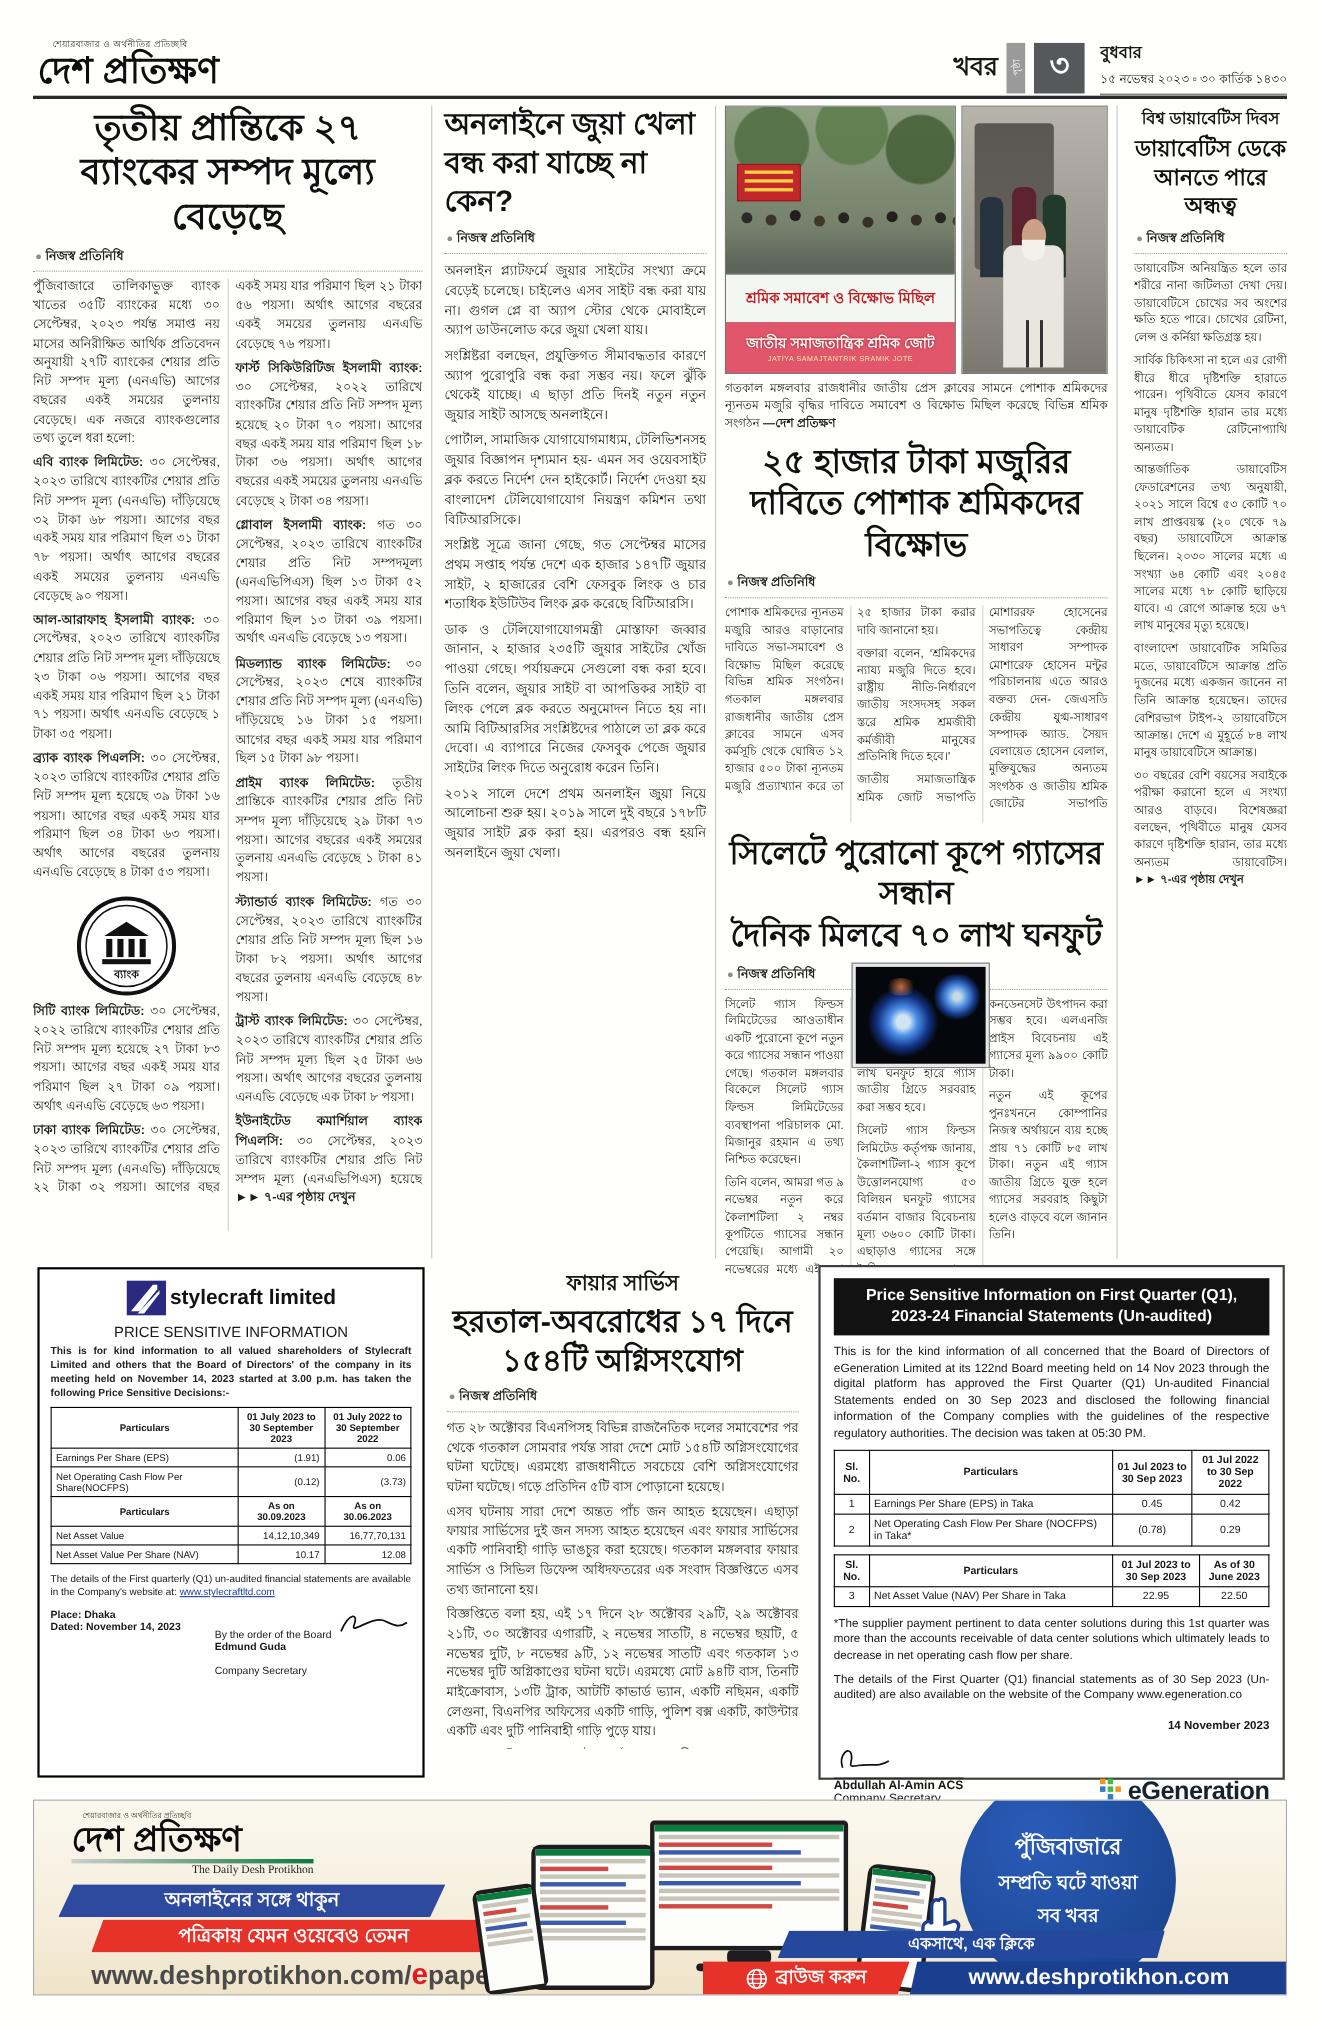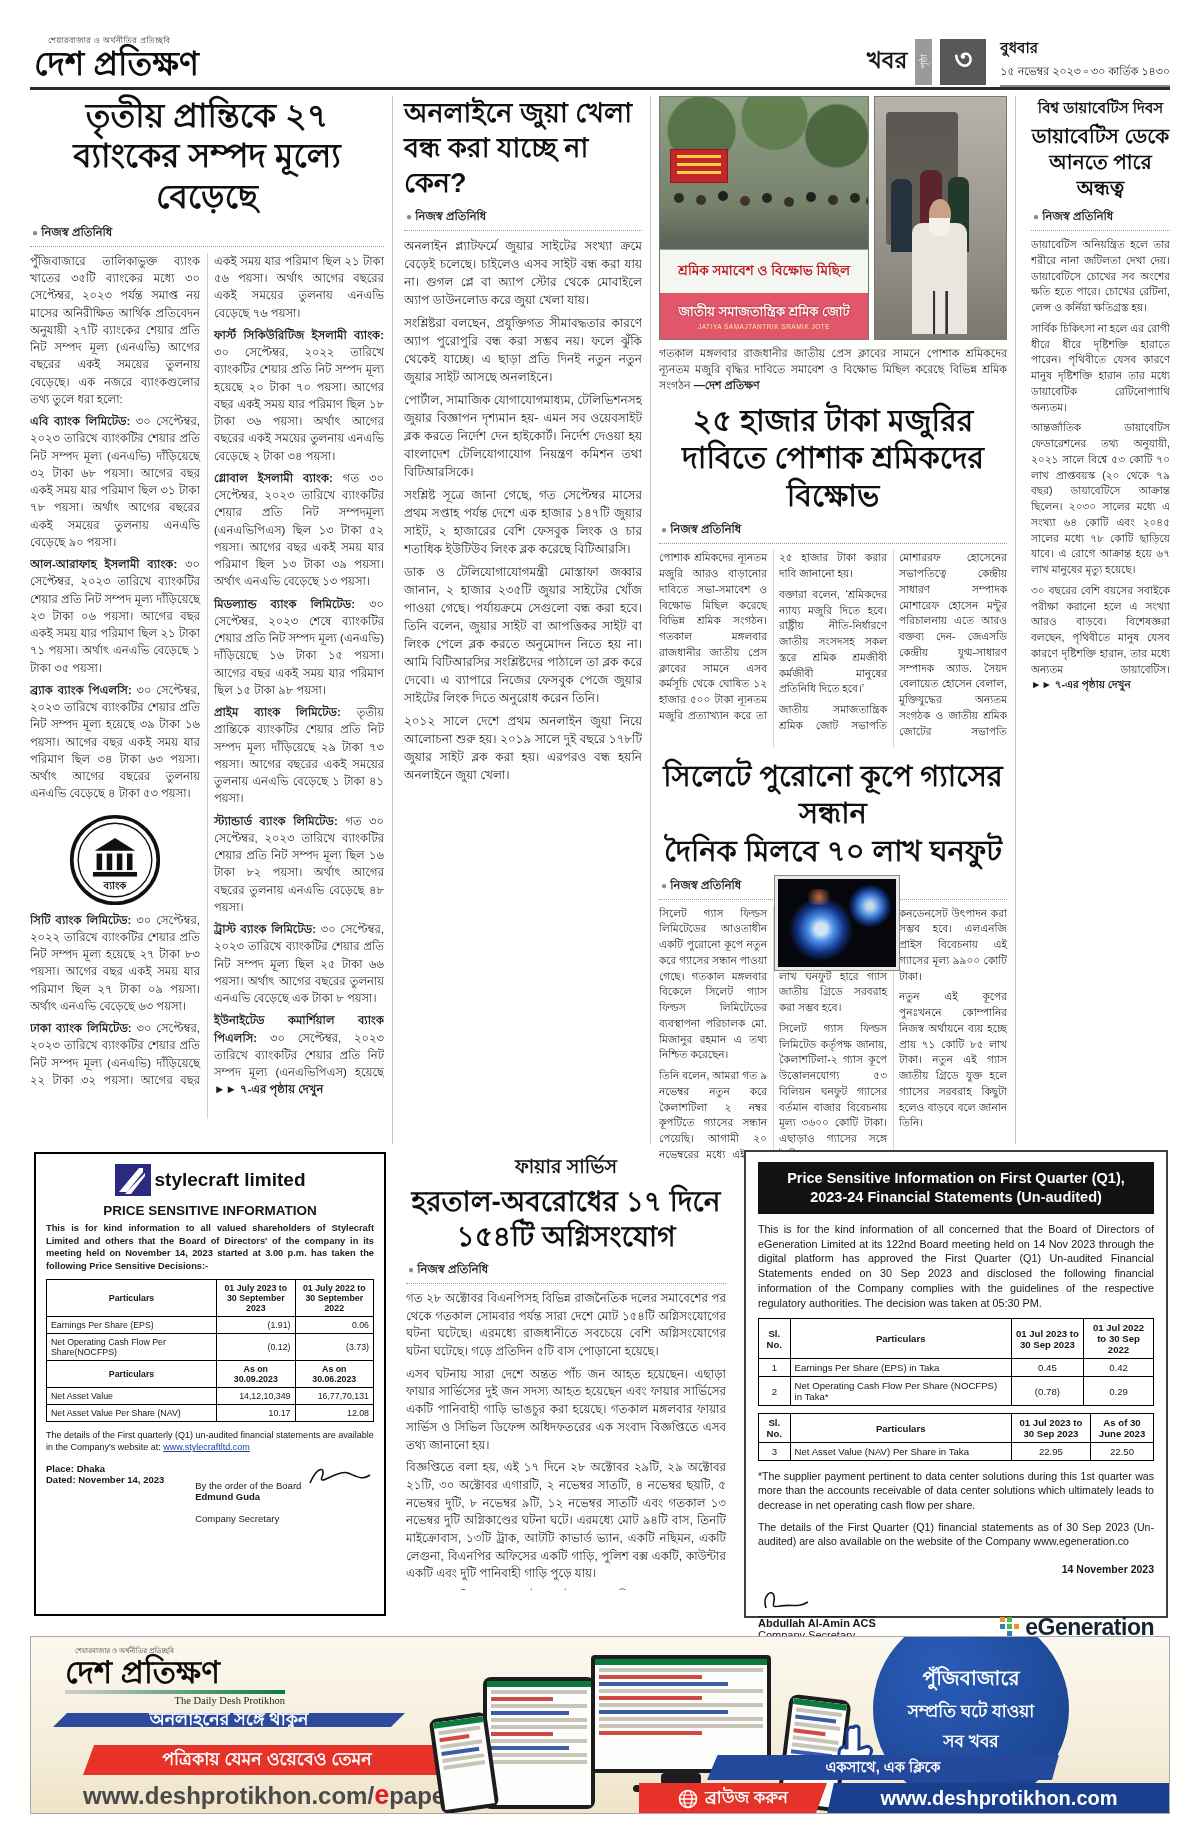--- a/index.html
+++ b/index.html
@@ -92,21 +92,21 @@
   
   .art-dia { position:absolute; left:1022px; top:96px; width:148px; height:1048px; padding-left:9px; }
   .art-dia .kicker { font-size:15px; }
   .art-dia .headline { font-size:20px; line-height:1.3; margin-top:2px; }
   .art-dia .bodytext { font-size:10.5px; height:860px; }
 
   
   .stylecraft { position:absolute; left:34px; top:1152px; width:352px; height:464px; border:2px solid #000; padding:8px 10px; background:#fff; }
   .sc-logo-row { display:flex; align-items:center; justify-content:center; gap:4px; margin-top:2px; }
   .sc-name { font-size:19px; font-weight:bold; color:#111; }
-  .sc-title { text-align:center; font-weight:bold; font-size:13.5px; margin:7px 0 4px; }
+  .sc-title { text-align:center; font-weight:normal; font-size:13.5px; margin:7px 0 4px; }
   .sc-intro { font-size:9.3px; line-height:1.35; text-align:justify; font-weight:bold; color:#222; }
   table.fin { width:100%; border-collapse:collapse; margin-top:7px; }
   table.fin th, table.fin td { border:1px solid #000; font-size:8.8px; padding:3px 4px; }
   table.fin th { font-weight:bold; text-align:center; }
   table.fin td.num { text-align:right; }
   .sc-note { font-size:9px; font-weight:normal; margin-top:7px; line-height:1.35; }
   .sc-link { color:#1b3fa0; text-decoration:underline; }
   .sc-foot { display:flex; justify-content:space-between; margin-top:10px; font-size:9.5px; }
   .sc-foot b { display:block; }
   .sig-line { border-top:1.5px solid #222; margin-top:2px; }
@@ -128,21 +128,21 @@
   .eg-logo { position:absolute; right:0; bottom:0; display:flex; align-items:center; gap:4px; }
   .eg-logo .word { font-size:23px; font-weight:bold; color:#16222e; letter-spacing:-.5px; }
 
   
   .banner { position:absolute; left:30px; top:1636px; width:1140px; height:178px; border:1px solid #a9a9a9; background:linear-gradient(180deg,#fbf8ef 0%,#f4ecd8 70%,#efe3c8 100%); overflow:hidden; }
   .bn-logo { position:absolute; left:34px; top:8px; }
   .bn-tagline { font-size:7px; color:#333; margin-left:10px; }
   .bn-title { font-size:31px; font-weight:bold; color:#0b0b0b; line-height:1; }
   .bn-underline { height:4px; width:220px; background:linear-gradient(90deg,#cfcfcf,#0a7a3d); margin-top:2px; }
   .bn-sub { font-size:10.5px; font-family:"Liberation Serif","DejaVu Serif",serif; color:#222; text-align:right; margin-top:1px; }
-  .bn-blue { position:absolute; left:22px; top:76px; width:352px; height:14px; background:#2e4a9e; clip-path:polygon(4% 0,100% 0,96% 100%,0 100%); display:flex; align-items:center; justify-content:center; }
+  .bn-blue { position:absolute; left:22px; top:76px; width:352px; height:30px; background:#2e4a9e; clip-path:polygon(4% 0,100% 0,96% 100%,0 100%); display:flex; align-items:center; justify-content:center; }
   .bn-blue span, .bn-red span { color:#fff; font-weight:bold; font-size:17.5px; }
   .bn-red { position:absolute; left:52px; top:108px; width:368px; height:30px; background:#e63228; clip-path:polygon(3% 0,100% 0,97% 100%,0 100%); display:flex; align-items:center; justify-content:center; }
   .bn-url { position:absolute; left:52px; top:143px; font-size:24px; font-weight:bold; color:#4a4a4a; }
   .bn-url .e { color:#e01b22; font-size:27px; }
   .device { position:absolute; background:#1d1d1f; border-radius:4px; }
   .screen { position:absolute; inset:4px; background:#fdfdfb; overflow:hidden; }
   .screen .bar { height:6px; background:#0a7a3d; }
   .screen .row { height:4px; margin:3px 4px 0; background:#c9c4b8; }
   .screen .row.red { background:#cf4a43; width:60%; }
   .screen .row.blu { background:#3c5ba8; width:75%; }
@@ -293,20 +293,21 @@
 
   <div class="art-dia">
     <div class="kicker">বিশ্ব ডায়াবেটিস দিবস</div>
     <div class="headline">ডায়াবেটিস ডেকে আনতে পারে অন্ধত্ব</div>
     <div class="byline"><span class="dot">●</span> <span>নিজস্ব প্রতিনিধি</span></div>
     <div class="dotted"></div>
     <div class="bodytext">
       <p>ডায়াবেটিস অনিয়ন্ত্রিত হলে তার শরীরে নানা জটিলতা দেখা দেয়। ডায়াবেটিসে চোখের সব অংশের ক্ষতি হতে পারে। চোখের রেটিনা, লেন্স ও কর্নিয়া ক্ষতিগ্রস্ত হয়।</p>
       <p>সার্বিক চিকিৎসা না হলে এর রোগী ধীরে ধীরে দৃষ্টিশক্তি হারাতে পারেন। পৃথিবীতে যেসব কারণে মানুষ দৃষ্টিশক্তি হারান তার মধ্যে ডায়াবেটিক রেটিনোপ্যাথি অন্যতম।</p>
       <p>আন্তর্জাতিক ডায়াবেটিস ফেডারেশনের তথ্য অনুযায়ী, ২০২১ সালে বিশ্বে ৫৩ কোটি ৭০ লাখ প্রাপ্তবয়স্ক (২০ থেকে ৭৯ বছর) ডায়াবেটিসে আক্রান্ত ছিলেন। ২০৩০ সালের মধ্যে এ সংখ্যা ৬৪ কোটি এবং ২০৪৫ সালের মধ্যে ৭৮ কোটি ছাড়িয়ে যাবে। এ রোগে আক্রান্ত হয়ে ৬৭ লাখ মানুষের মৃত্যু হয়েছে।</p>
+      <p>বাংলাদেশ ডায়াবেটিক সমিতির মতে, ডায়াবেটিসে আক্রান্ত প্রতি দুজনের মধ্যে একজন জানেন না তিনি আক্রান্ত হয়েছেন। তাদের বেশিরভাগ টাইপ-২ ডায়াবেটিসে আক্রান্ত। দেশে এ মুহূর্তে ৮৪ লাখ মানুষ ডায়াবেটিসে আক্রান্ত।</p>
       <p><span>৩০ বছরের বেশি বয়সের সবাইকে পরীক্ষা করানো হলে এ সংখ্যা আরও বাড়বে। বিশেষজ্ঞরা বলছেন, পৃথিবীতে মানুষ যেসব কারণে দৃষ্টিশক্তি হারান, তার মধ্যে অন্যতম ডায়াবেটিস।</span> <span class="more">►► ৭-এর পৃষ্ঠায় দেখুন</span></p>
     </div>
   </div>
 
   <div class="stylecraft">
     <div class="sc-logo-row">
       <svg width="36" height="32" viewBox="0 0 36 32">
         <rect x="0" y="0" width="36" height="32" fill="#2a2a80"></rect>
         <polygon points="5,27 14,27 26,12 26,5 " fill="#fff" opacity="0"></polygon>
         <polygon points="4,28 12,28 28,8 28,4 24,4" fill="#fff"></polygon>

